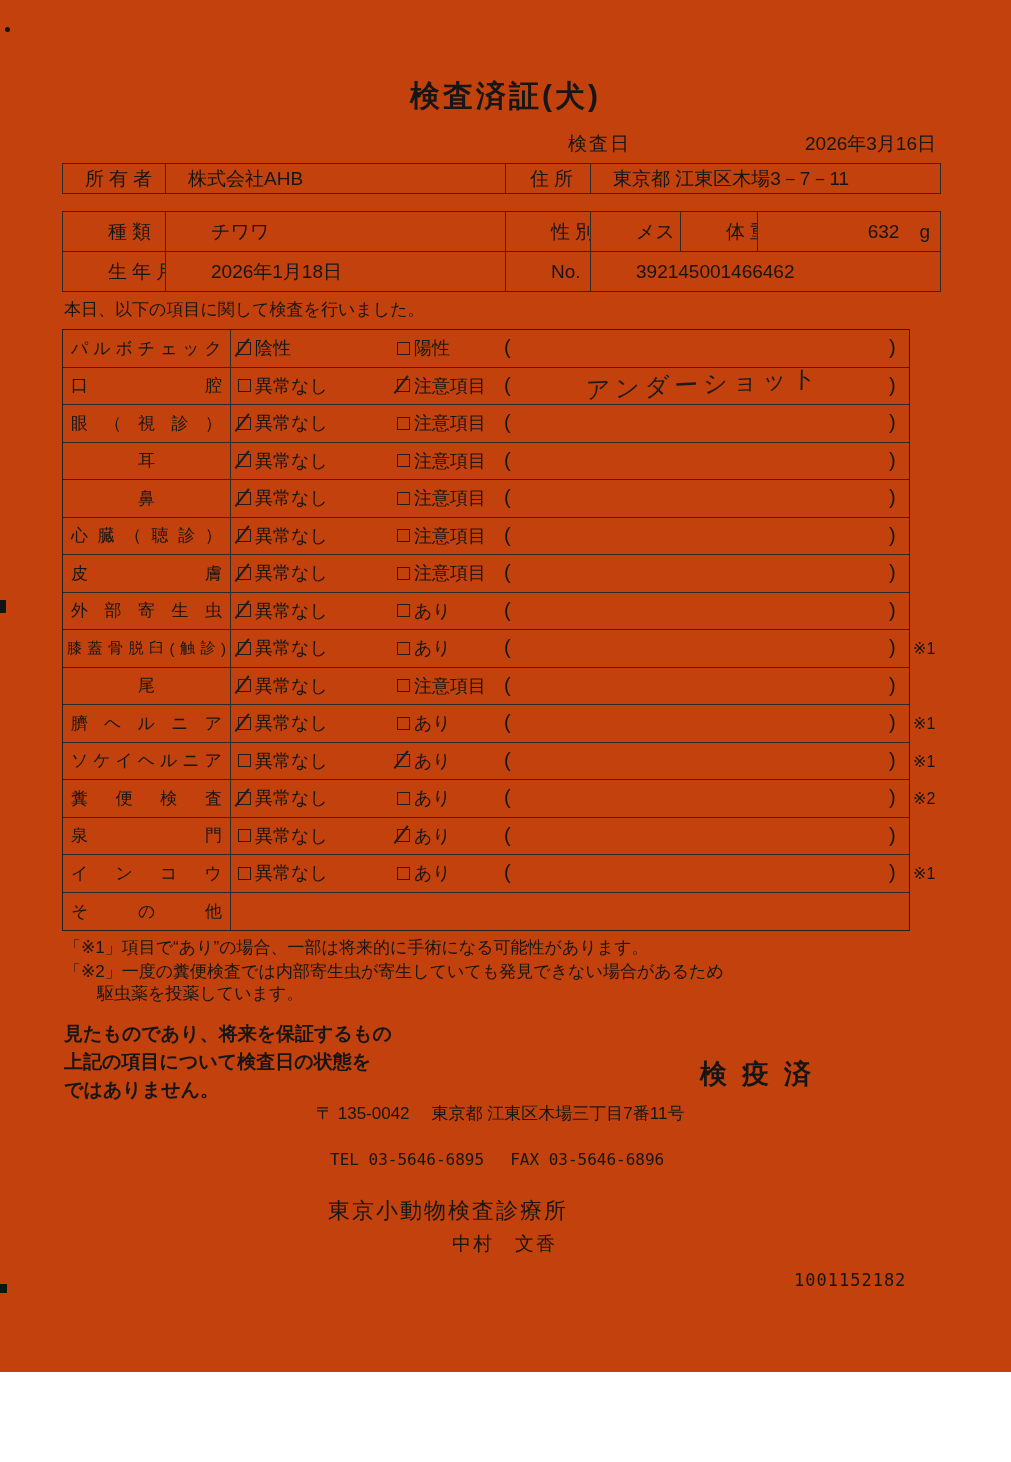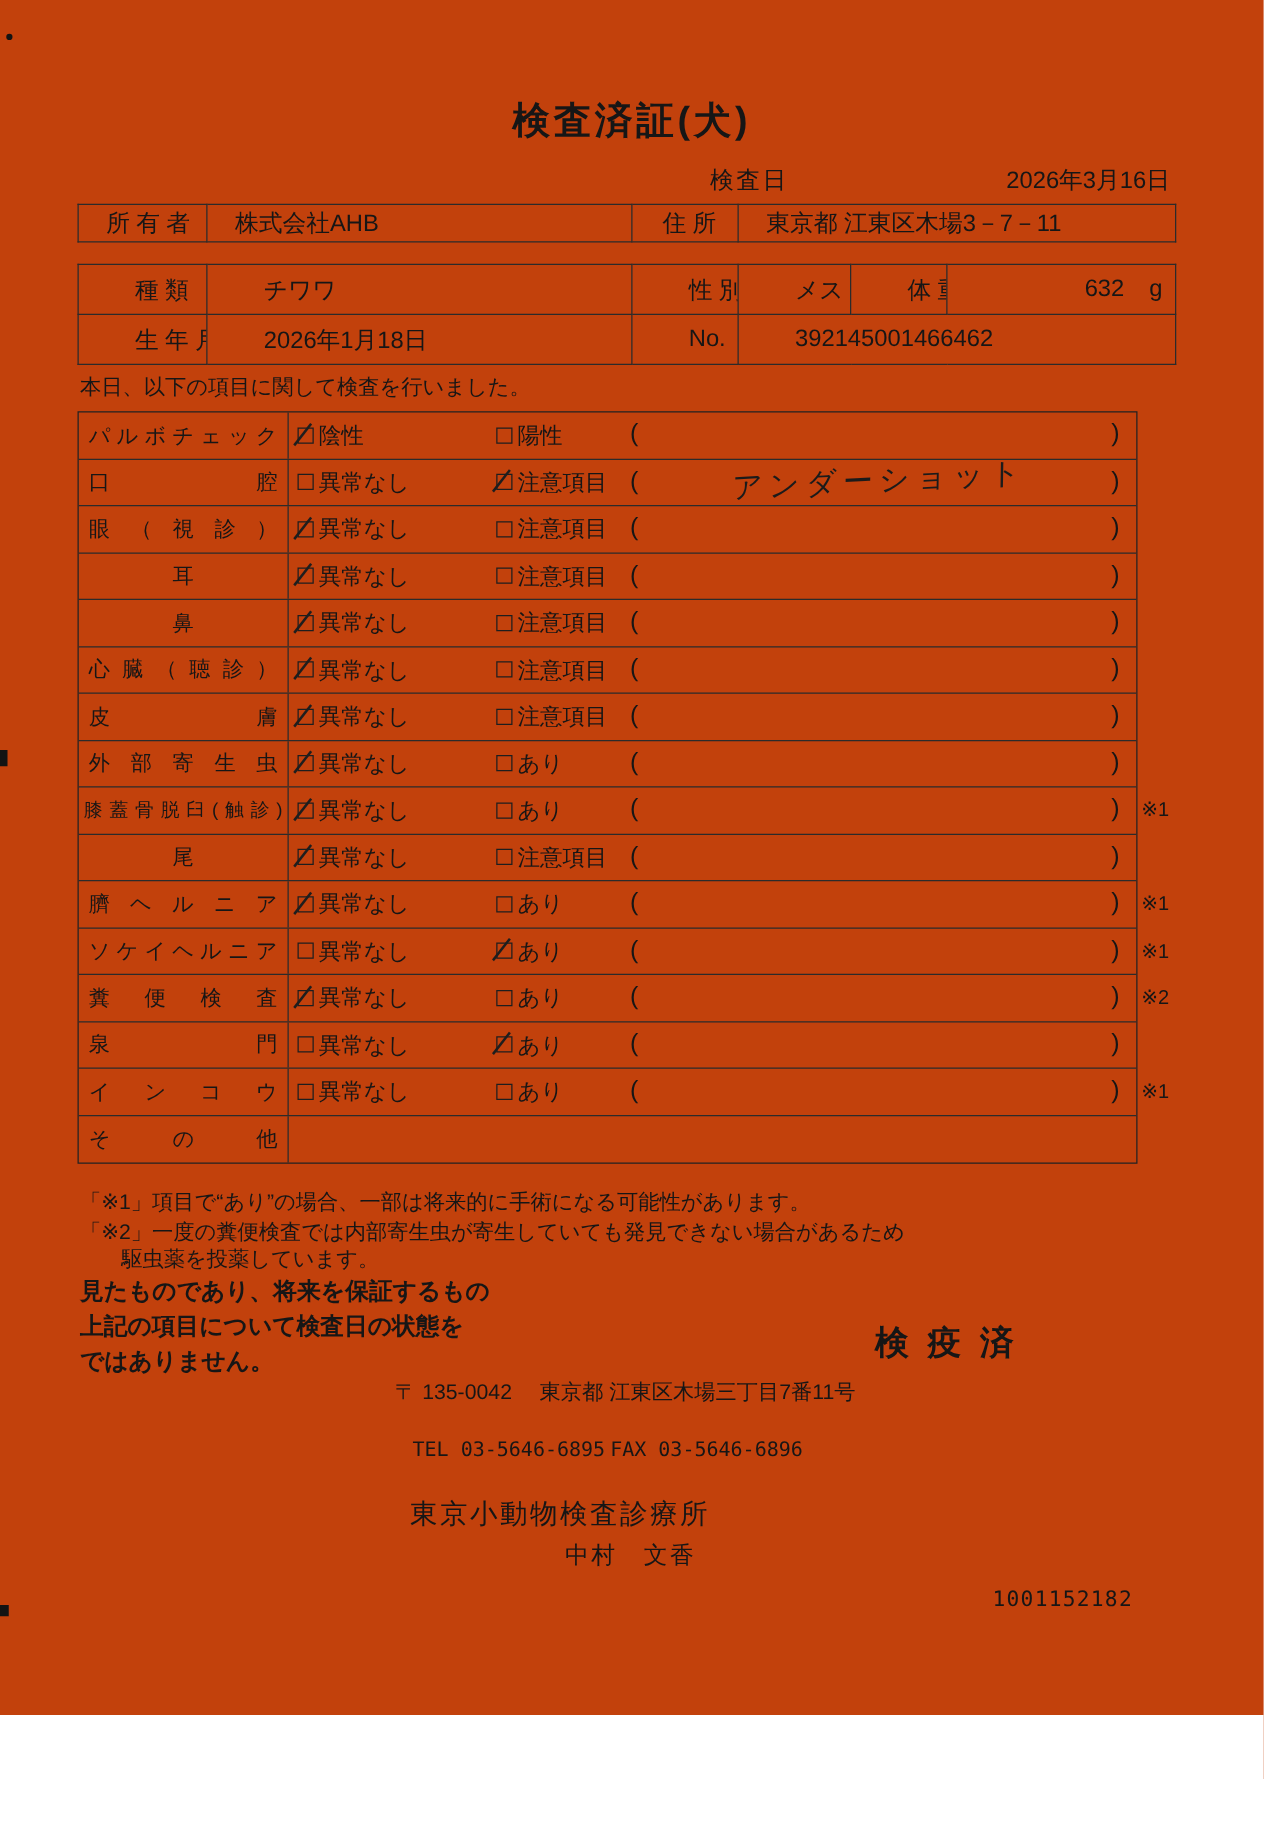--- a/index.html
+++ b/index.html
@@ -52,34 +52,34 @@
     width:22px; height:1.8px; background:#1e1e1e;
     transform:rotate(-52deg); transform-origin:left bottom;
   }
   .paren { position:absolute; top:50%; transform:translateY(-52%); font-size:20px; }
   .paren.open { left:273px; }
   .paren.close { left:658px; }
   .note { position:absolute; left:295px; width:355px; text-align:center; top:50%; transform:translateY(-56%) rotate(-3deg) skewX(-4deg); }
   .note.hand { font-size:24px; letter-spacing:5px; font-weight:500; color:#1b1b1b; }
   .mark { position:absolute; right:-38px; top:50%; transform:translateY(-50%); font-size:16px; width:34px; }
 
-  .fn { position:absolute; left:64px; font-size:17px;margin-top:14px; }
+  .fn { position:absolute; left:64px; font-size:17px; }
   .fn1 { top:936px; }
   .fn2 { top:960px; }
   .fn3 { top:982px; left:97px; }
 
   .disc { position:absolute; top:1020px; left:64px; font-size:19px; font-weight:700; line-height:28px; }
 
   .stamp { position:absolute; top:1056px; left:700px; font-size:27px; letter-spacing:15px; font-weight:600; }
 
   .addr { position:absolute; top:1102px; left:316px; font-size:17px; }
   .addr .addr-text { margin-left:22px; }
 
   .telline { position:absolute; top:1150px; left:330px; font-size:16px; font-family:"DejaVu Sans Mono",monospace; }
-  .telline .fax { margin-left:4px; }
+  .telline .fax { margin-left:26px; }
 
   .clinic { position:absolute; top:1196px; left:328px; font-size:22px; letter-spacing:2px;font-family:Liberation Mono, monospace; }
   .vet { position:absolute; top:1231px; left:452px; font-size:19px; letter-spacing:2px; }
   .serial { position:absolute; top:1270px; left:794px; font-size:17px; letter-spacing:1px; font-family:"DejaVu Sans Mono",monospace; }
 
   .art { position:absolute; background:#131313; }
   .art.a1 { left:0; top:600px; width:6px; height:13px; }
   .art.a2 { left:0; top:1284px; width:7px; height:9px; }
   .art.a3 { left:5px; top:27px; width:5px; height:5px; border-radius:50%; }
   .art.a4 { left:28px; top:1452px; width:4px; height:4px; border-radius:50%; }

